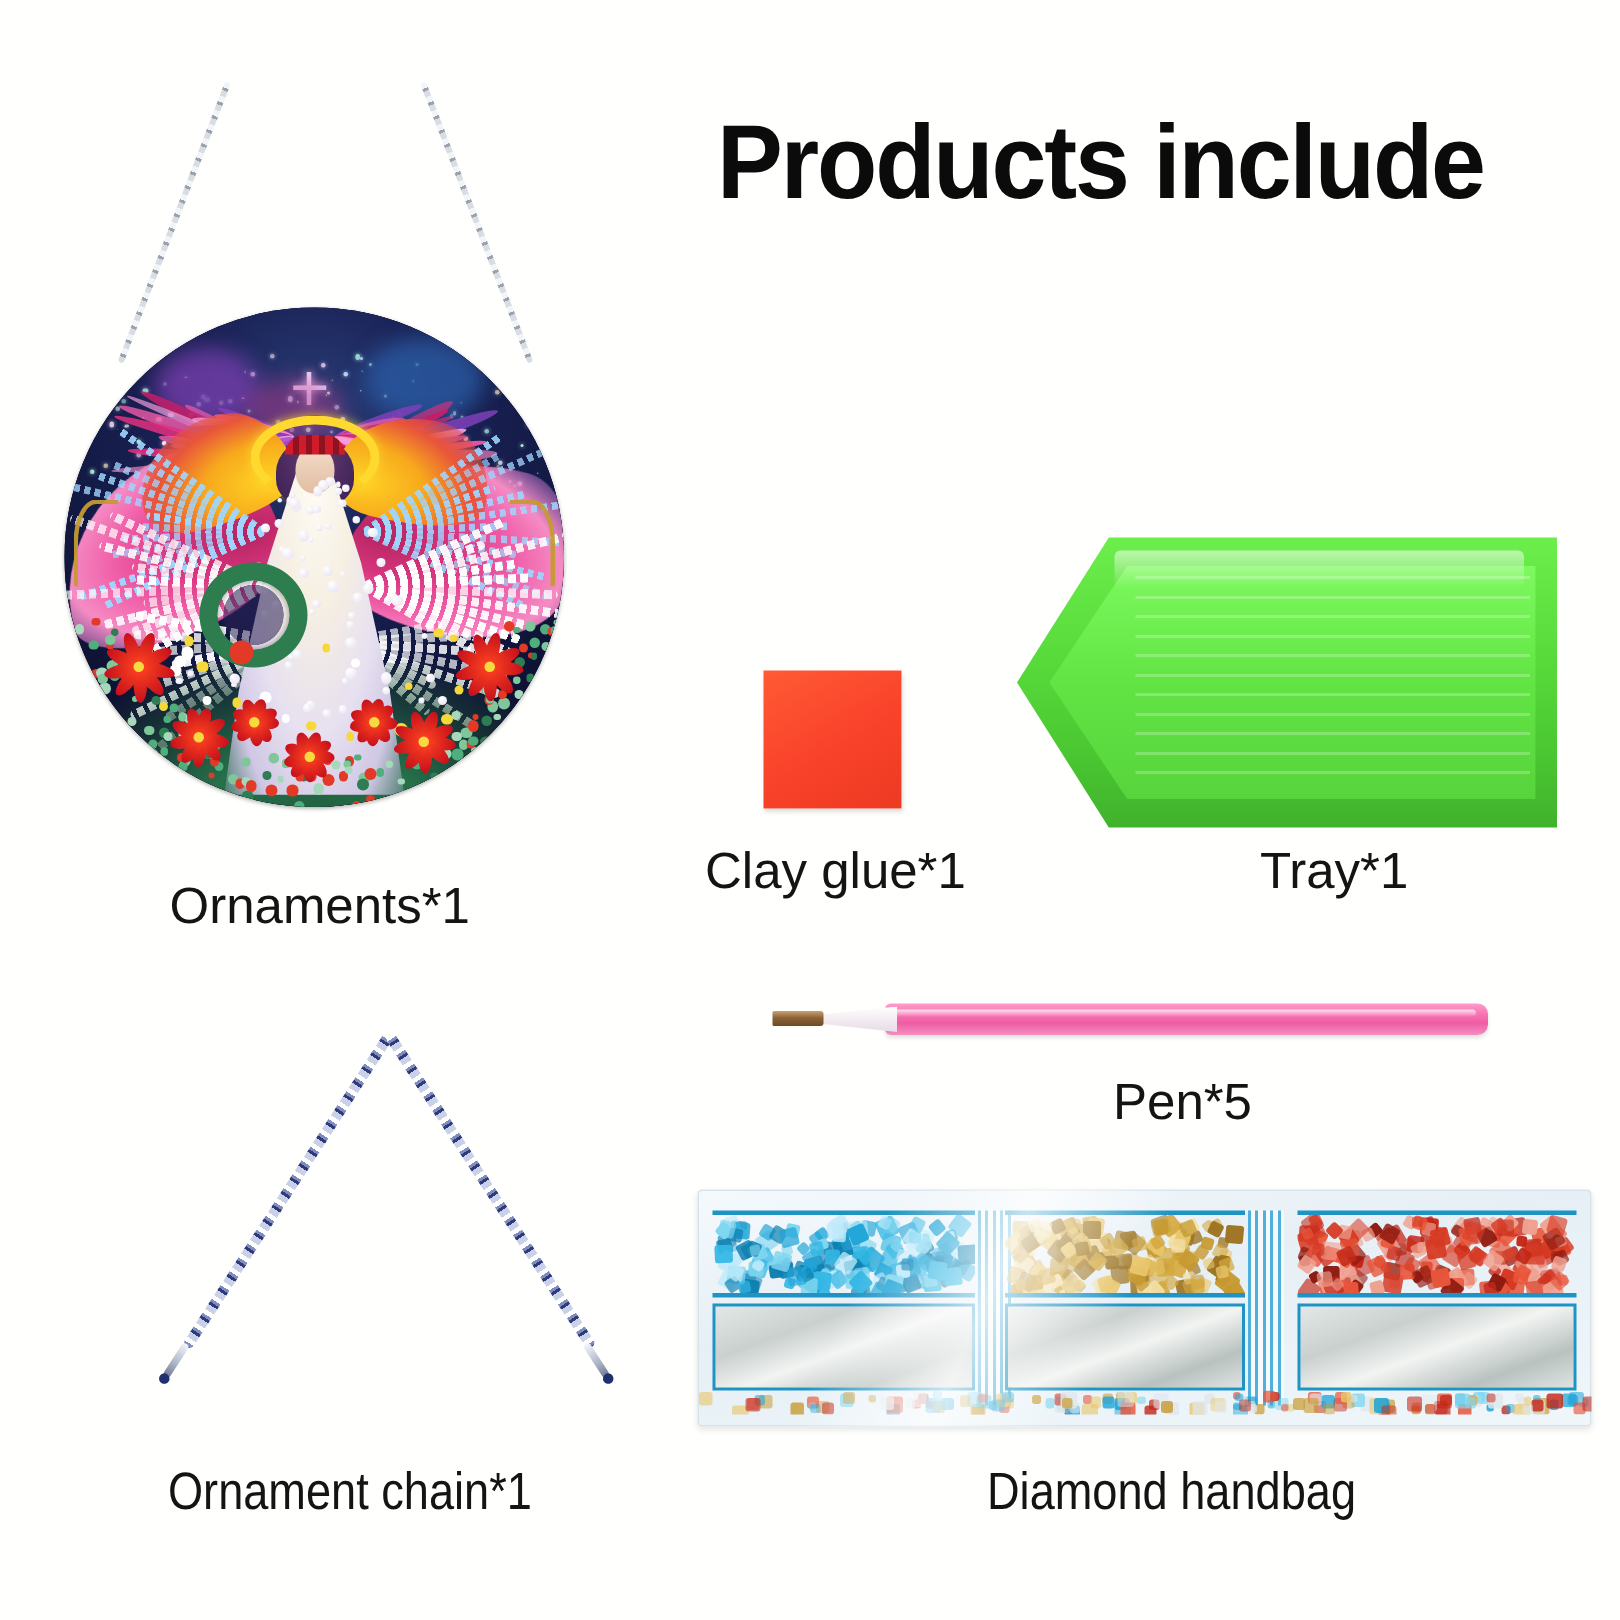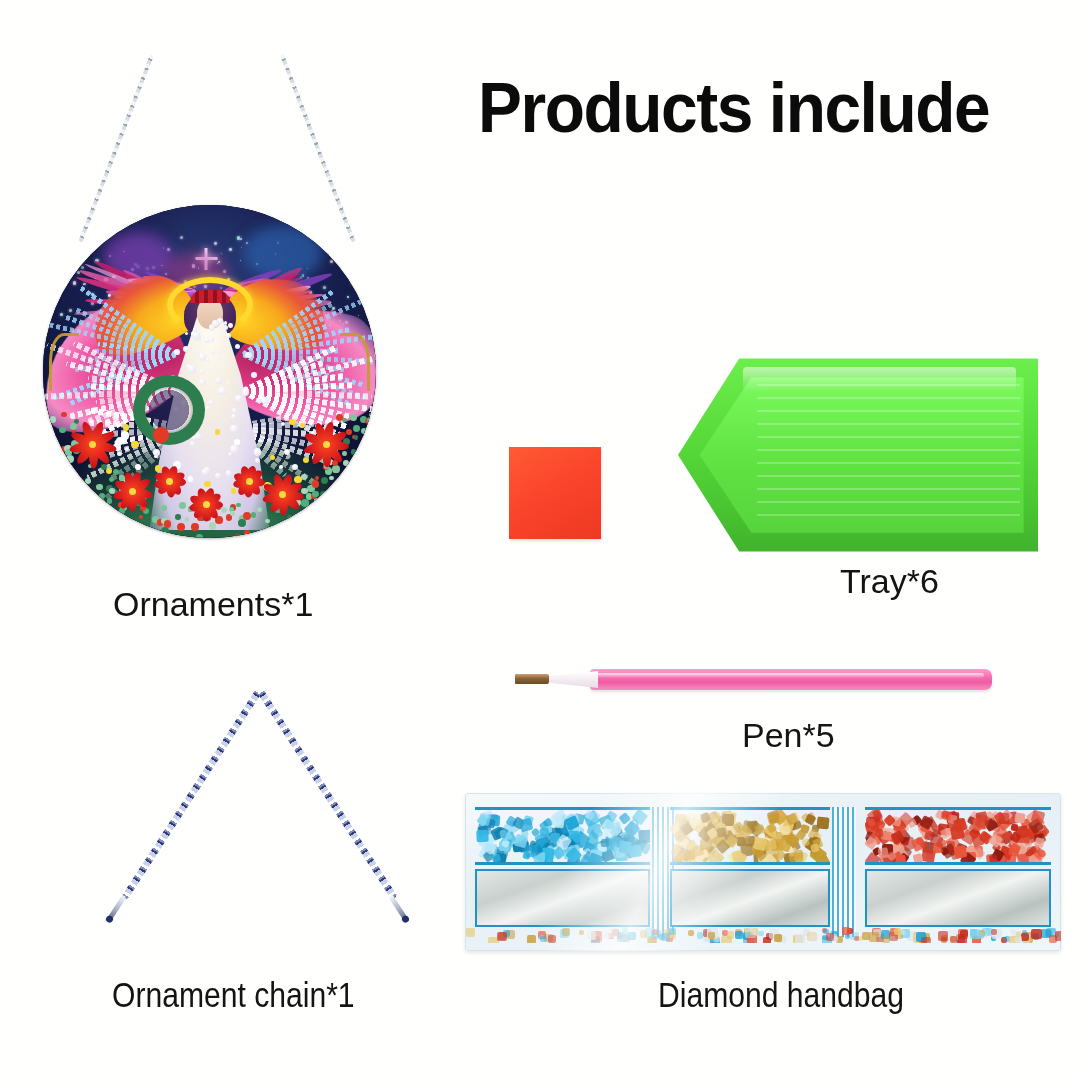--- a/index.html
+++ b/index.html
@@ -931,28 +931,29 @@
           </div>
         </div>
 
       <div class="flourish" style="left:6px;top:128px;"></div>
       <div class="flourish" style="right:6px;top:128px;transform:scaleX(-1);"></div>
     </div>
   </div>
   <div class="caption cap-ornaments">Ornaments*1</div>
 
   <div class="clay"></div>
+  <div class="caption cap-clay">Clay glue*1</div>
 
   <div class="tray">
     <div class="tray-body"></div>
     <div class="tray-inner"></div>
     <div class="tray-grooves"></div>
     <div class="tray-hl"></div>
   </div>
-  <div class="caption cap-tray">Tray*6</div>
+  <div class="caption cap-tray">Tray*1</div>
 
   <div class="pen">
     <div class="pen-barrel"></div>
     <div class="pen-cone"></div>
     <div class="pen-tip"></div>
   </div>
   <div class="caption cap-pen">Pen*5</div>
 
   <div class="chain-box">
     <div class="chain-leg" id="cleg-l" style="left: 156px; height: 248px; transform: rotate(33deg);"></div>

